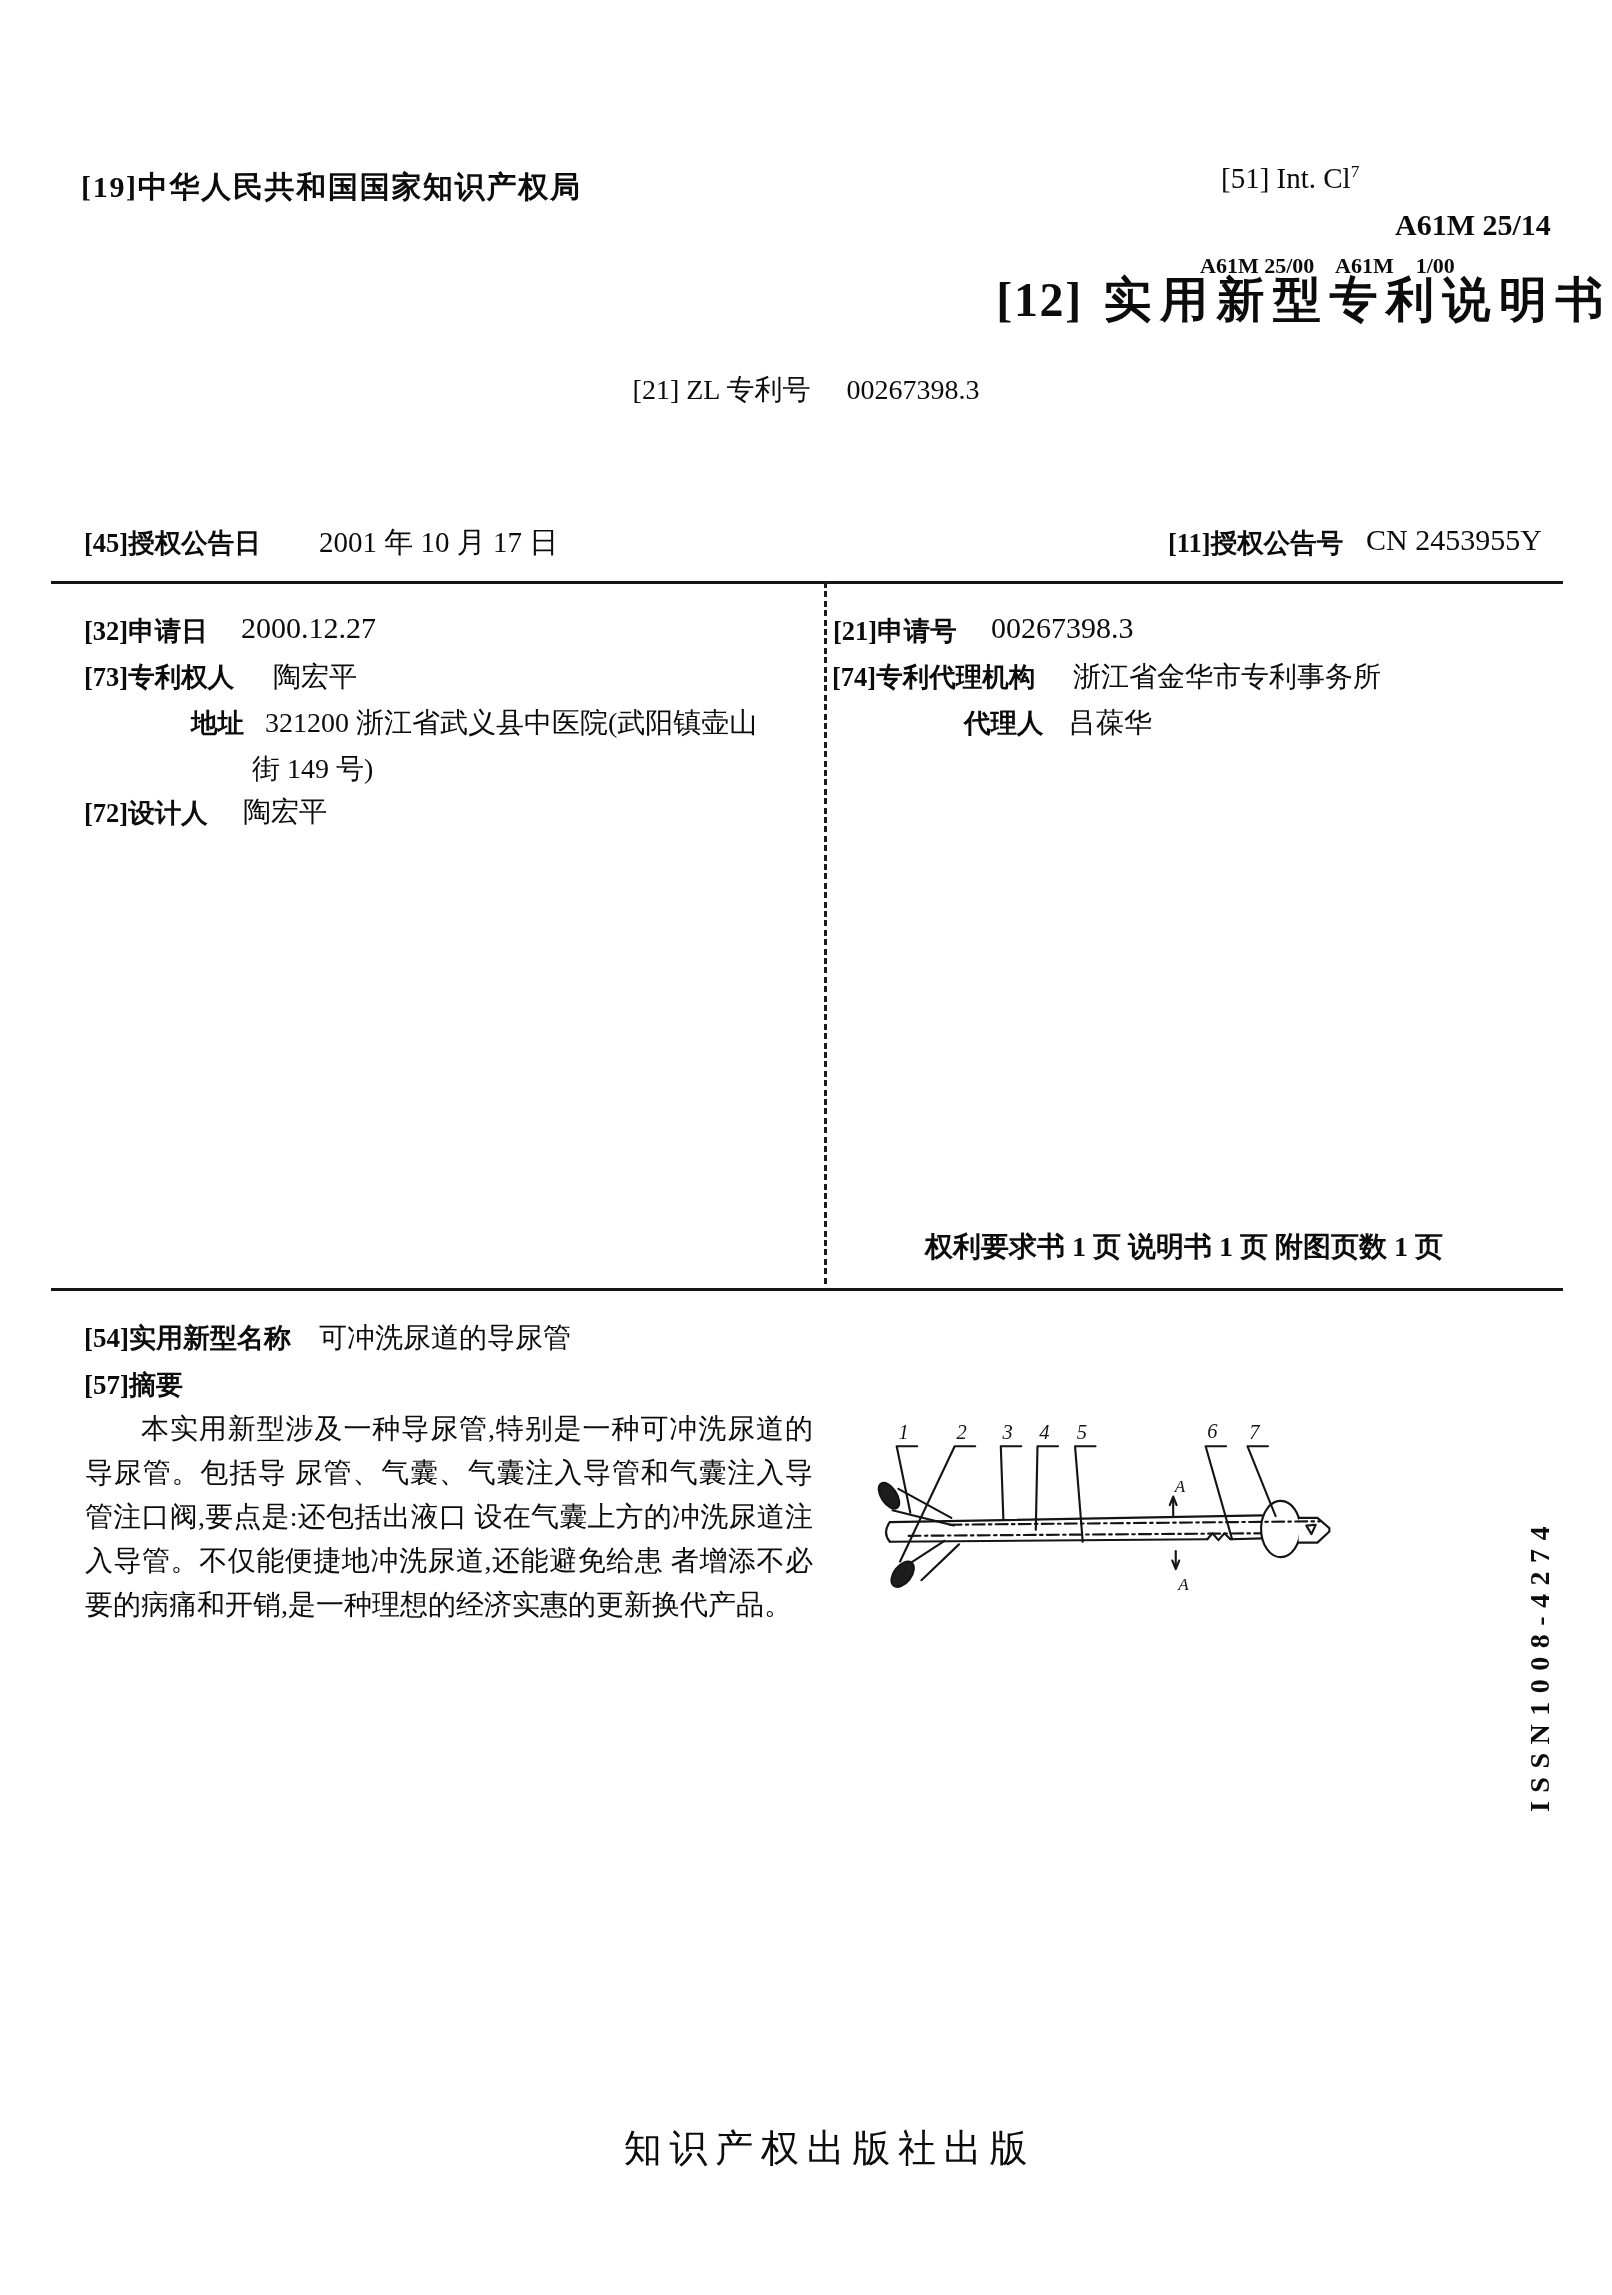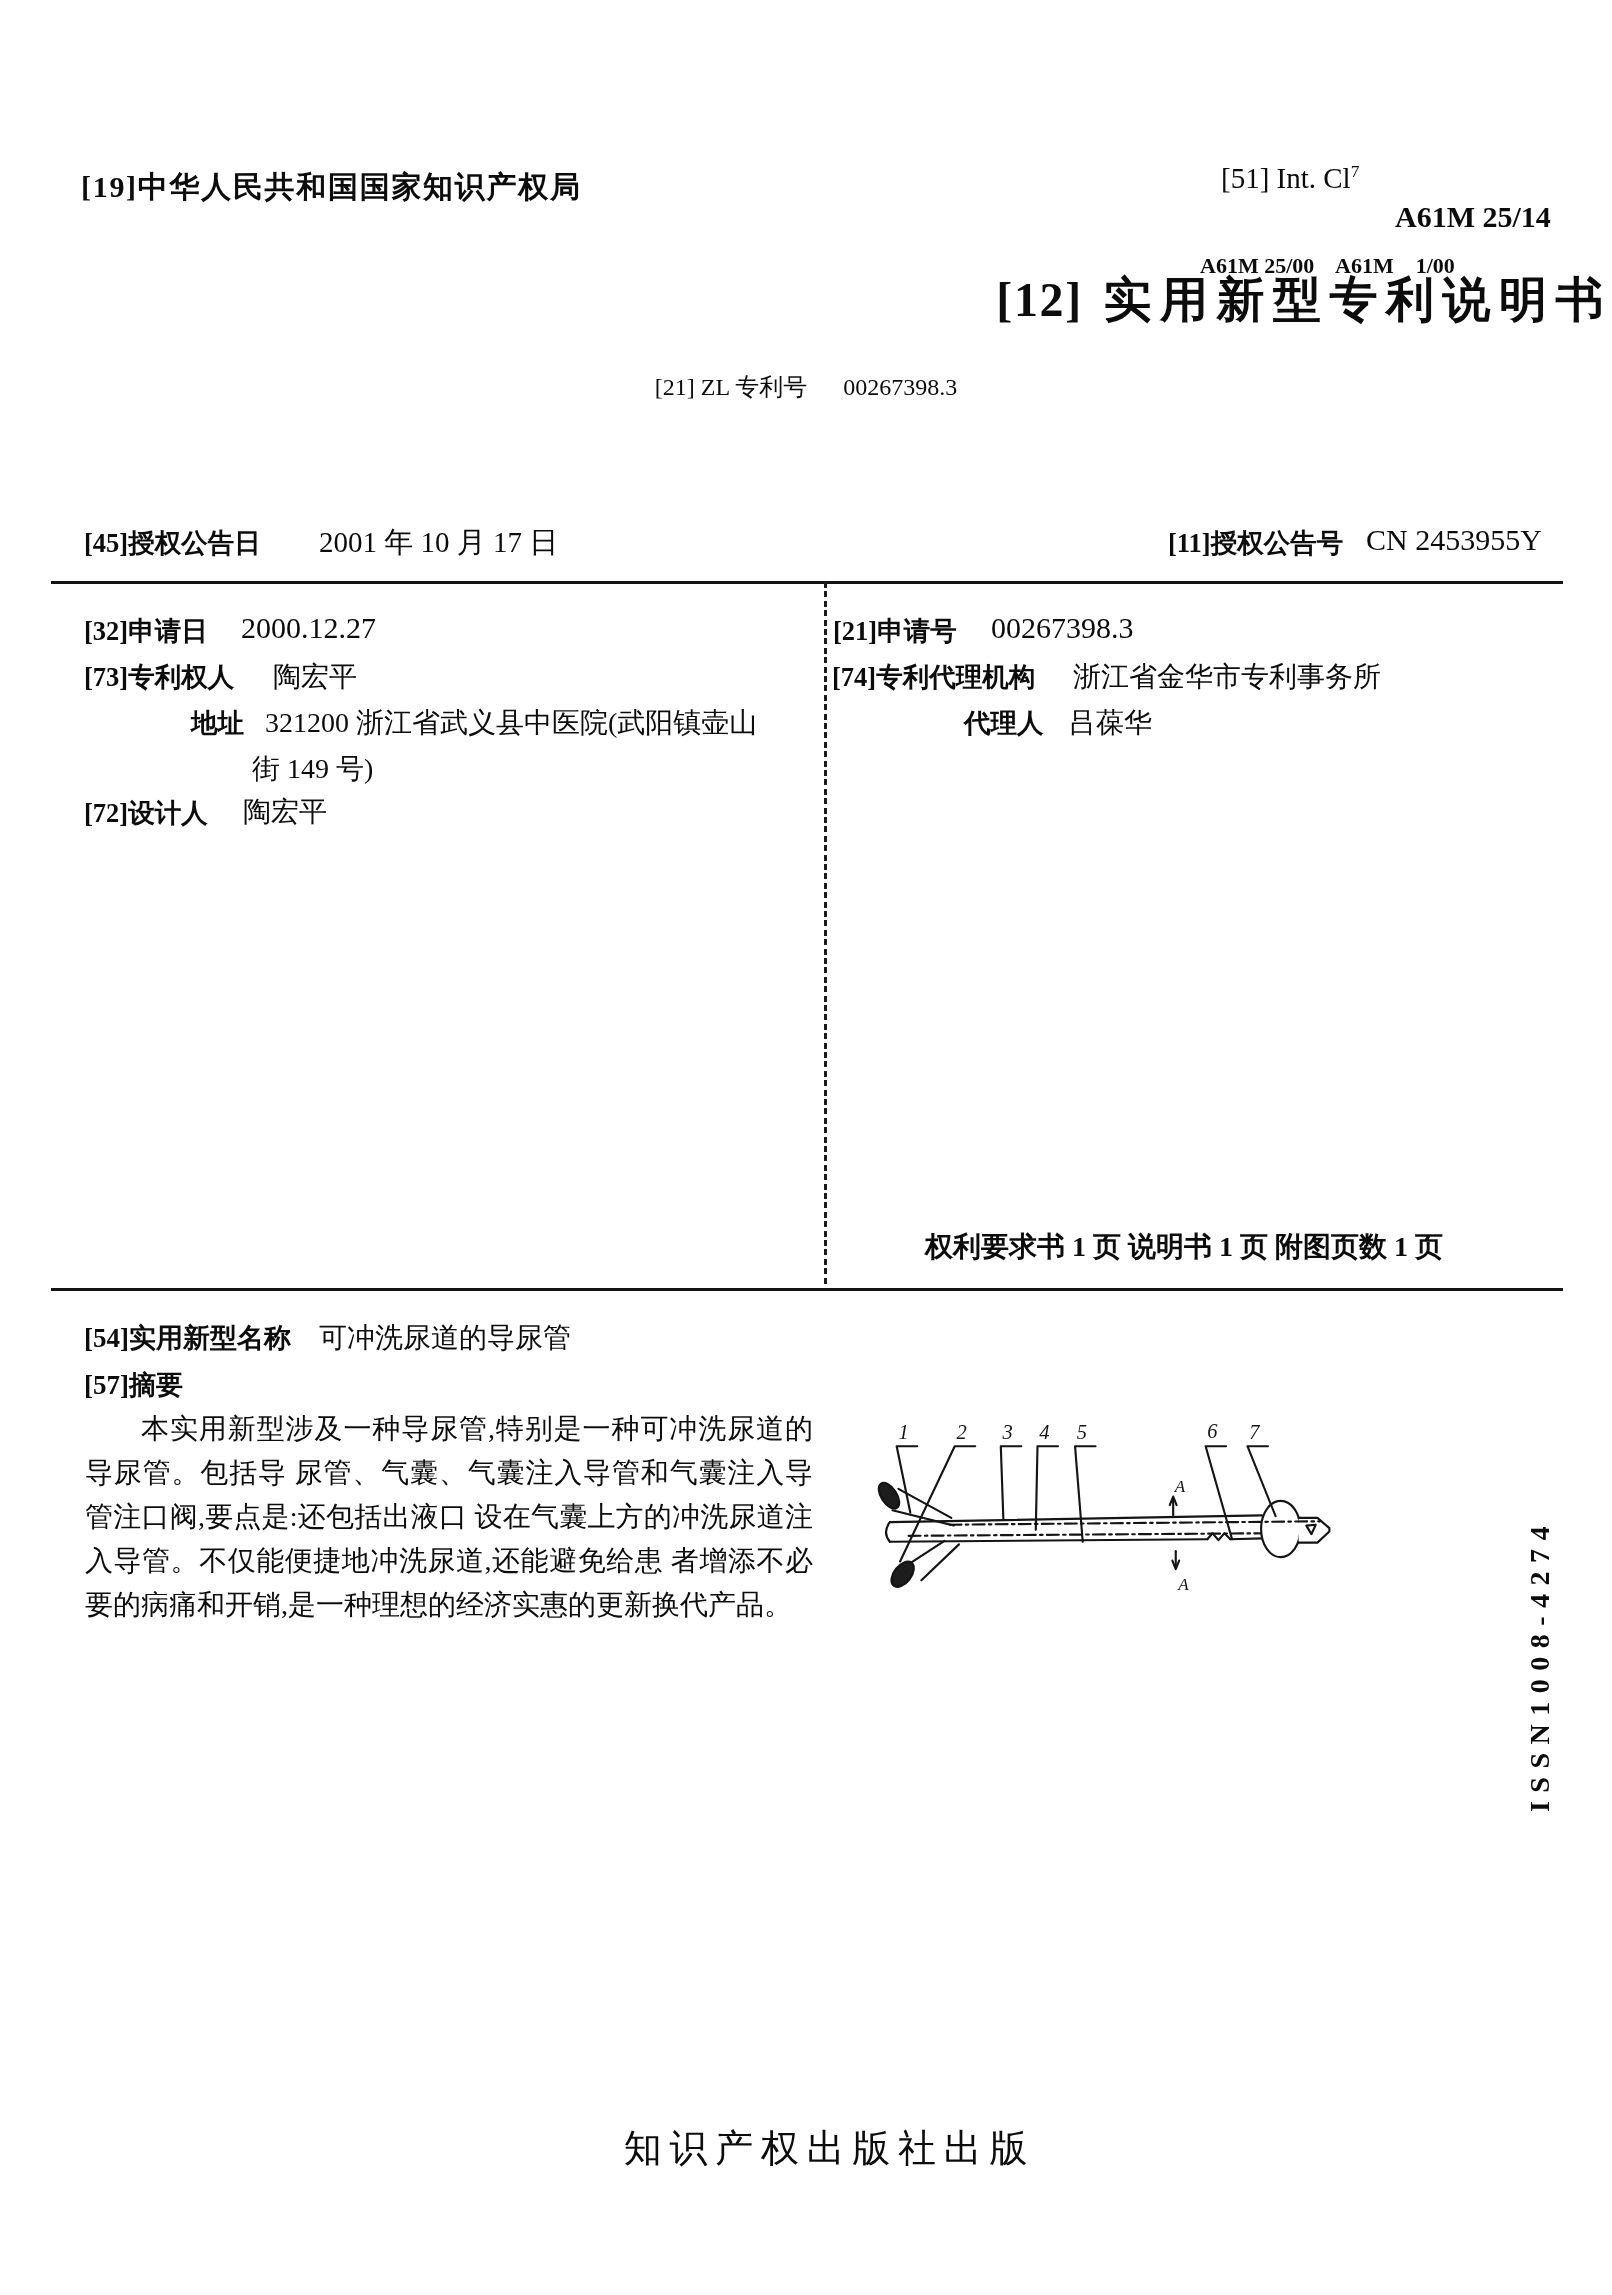--- a/index.html
+++ b/index.html
@@ -6,28 +6,28 @@
   .page{
     position:relative; width:1612px; height:2295px; background:#ffffff;
     color:#0c0c0c; font-family:"Liberation Serif","DejaVu Serif",serif;
     overflow:hidden; margin:0 auto;
   }
   .abs{position:absolute; white-space:nowrap;}
 
   #office{left:81px; top:167px; font-size:30px; font-weight:700; letter-spacing:1.7px;}
   #intcl{left:1221px; top:161px; font-size:29px;}
   #intcl sup{font-size:60%; vertical-align:super;}
-  #cls1{left:1395px; top:200px; font-size:30px; font-weight:700;text-align:center;}
+  #cls1{left:1395px; top:208px; font-size:30px; font-weight:700;text-align:center;}
   #cls2{left:1200px; top:253px; font-size:22px; font-weight:700; white-space:pre;}
 
   #doctitle{left:0; top:268px; width:100%; text-align:right; font-size:48px; font-weight:700;}
   #doctitle .num{letter-spacing:1.7px; margin-right:20.5px;}
   #doctitle .cjk{letter-spacing:8.5px;}
 
-  #patno{left:0; top:371px; width:100%; text-align:center; font-size:24px;}
+  #patno{left:0; top:371px; width:100%; text-align:center; font-size:28px;}
   #patno .lab{margin-right:36px;}
 
   #grant-date-label{left:84px;  top:525px; font-size:26.5px; font-weight:700;}
   #grant-date-value{left:319px; top:523px; font-size:29px;}
   #pub-no-label{left:1168px; top:525px; font-size:26.5px; font-weight:700;}
   #pub-no-value{left:1366px; top:523px; font-size:30px;text-align:right;}
 
   .hr{left:51px; width:1512px; height:3.4px; background:#151515;}
   #hr1{top:581px;}
   #hr2{top:1288px;}

